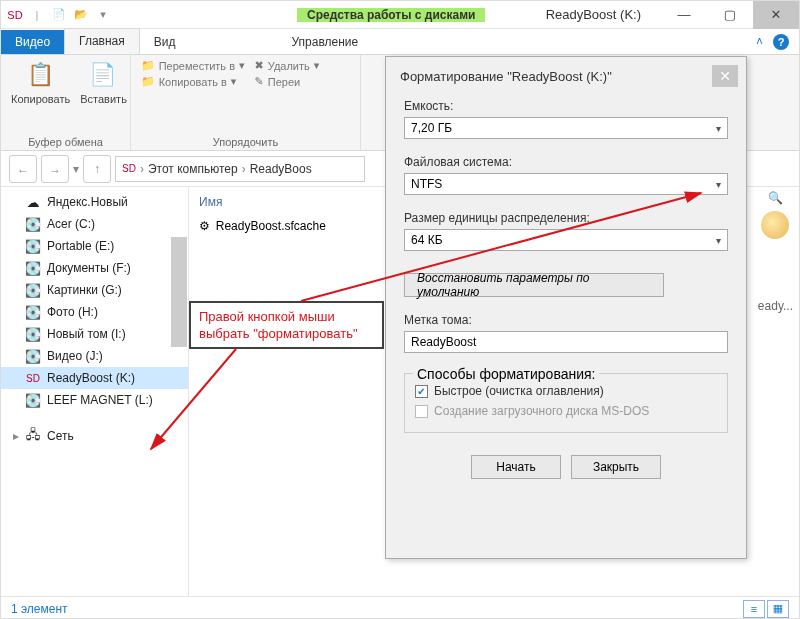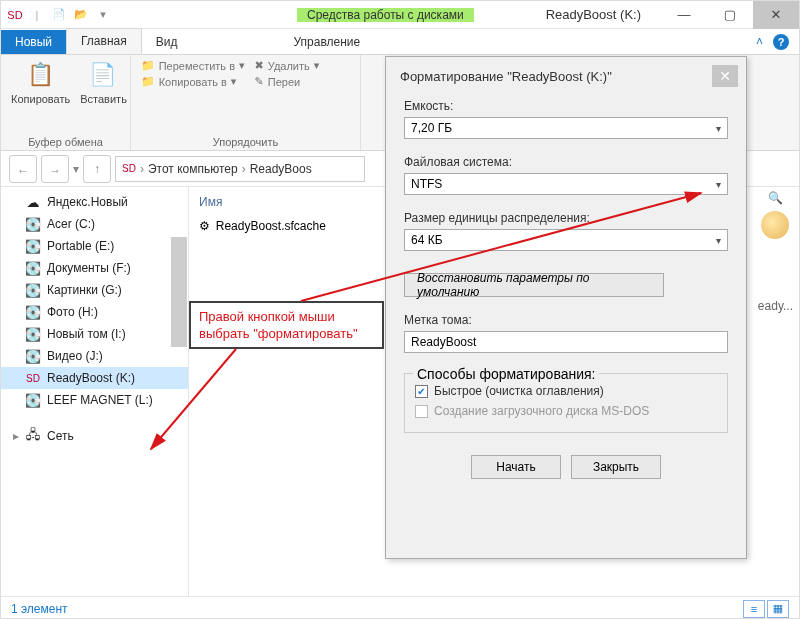--- a/index.html
+++ b/index.html
@@ -2,21 +2,21 @@
 <html><head>
 <meta charset="utf-8">
 <style>
 * { box-sizing: border-box; margin: 0; padding: 0; font-family: "Segoe UI", Tahoma, sans-serif; }
 body { width: 800px; height: 619px; background: #fff; font-size: 12px; overflow: hidden; position: relative; border: 1px solid #ddd; }
 
 
 .titlebar { height: 28px; display: flex; align-items: center; background: #fff; border-bottom: 1px solid #e5e5e5; }
 .titlebar .qat { display: flex; align-items: center; gap: 6px; padding: 0 6px; }
 .titlebar .qat-icon { width: 16px; height: 16px; display: inline-flex; align-items: center; justify-content: center; font-size: 11px; }
-.titlebar .context-tab { margin-left: 180px; background: #a7ec6e; padding: 0 10px; font-size: 12px; color: #333; }
+.titlebar .context-tab { margin-left: 180px; background: #a7ec6e; padding: 0 10px; font-size: 12px; color: #333; font-weight: bold; }
 .titlebar .window-title { margin-left: auto; margin-right: 20px; font-size: 13px; color: #333; }
 .titlebar .win-controls { display: flex; }
 .titlebar .win-btn { width: 46px; height: 28px; display: flex; align-items: center; justify-content: center; font-size: 13px; color: #444; }
 .titlebar .win-btn.close { background: #c6c6c6; }
 
 
 .ribbon-tabs { height: 26px; display: flex; align-items: flex-end; background: #fff; border-bottom: 1px solid #d8d8d8; }
 .ribbon-tabs .tab { padding: 5px 14px; font-size: 12px; color: #333; }
 .ribbon-tabs .tab.file { background: #1979ca; color: #fff; }
 .ribbon-tabs .tab.active { border: 1px solid #d8d8d8; border-bottom: 1px solid #f5f5f5; background: #f5f5f5; }
@@ -98,21 +98,21 @@
   <div class="context-tab">Средства работы с дисками</div>
   <div class="window-title">ReadyBoost (K:)</div>
   <div class="win-controls">
     <div class="win-btn">—</div>
     <div class="win-btn">▢</div>
     <div class="win-btn close">✕</div>
   </div>
 </div>
 
 <div class="ribbon-tabs">
-  <div class="tab file">Новый</div>
+  <div class="tab file">Видео</div>
   <div class="tab active">Главная</div>
   <div class="tab">Вид</div>
   <div class="tab context">Управление</div>
   <div class="help">
     <span style="color:#1979ca;">˄</span>
     <span class="help-icon">?</span>
   </div>
 </div>
 
 <div class="ribbon">

